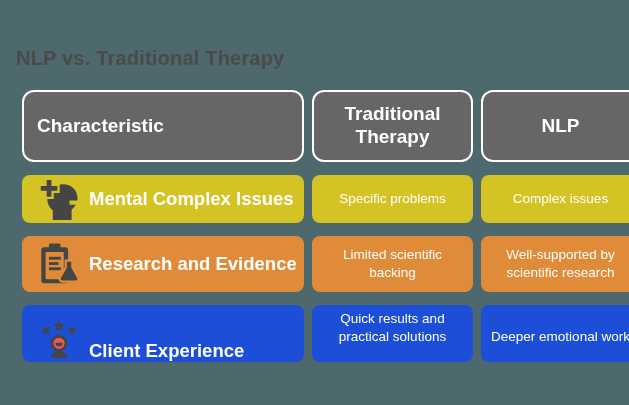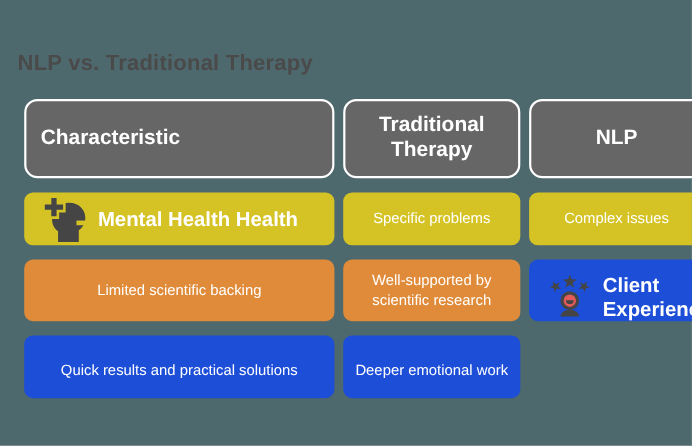--- a/index.html
+++ b/index.html
@@ -75,25 +75,39 @@
     </div>
 
     <div class="lcell row-yellow">
       <span class="icon">
         <svg viewBox="0 0 46 46" aria-hidden="true">
           <path class="ink" d="M16.5 45V34.8C13 32.1 10.8 28.1 10.8 23.5 10.8 14.2 18.2 7.6 27.2 7.6c8.9 0 15.2 6.5 15.2 14.4 0 5.1-2.5 9.3-6.2 11.9V45z"></path>
           <rect class="carve" x="34" y="24.6" width="12" height="4.4"></rect>
           <path class="ink" stroke="var(--c)" stroke-width="2.4" d="M8.9 2h7.4v6.2h6.2v7.4h-6.2v6.2H8.9v-6.2H2.7V8.2h6.2z"></path>
         </svg>
       </span>
-      <span>Mental Health Health</span>
+      <span>Mental Complex Issues</span>
     </div>
     <div class="vcell row-yellow">Specific problems</div>
     <div class="vcell row-yellow">Complex issues</div>
 
+    <div class="lcell row-orange">
+      <span class="icon">
+        <svg viewBox="0 0 46 46" aria-hidden="true">
+          <rect class="ink" x="4.5" y="5.5" width="28" height="37.5" rx="3"></rect>
+          <rect class="carve" x="9" y="10.5" width="19" height="28.5" rx="1"></rect>
+          <rect class="ink" x="12.5" y="1.5" width="12" height="7.5" rx="1.5"></rect>
+          <rect class="ink" x="12.5" y="15.5" width="12.5" height="3"></rect>
+          <rect class="ink" x="12.5" y="21" width="10" height="3"></rect>
+          <rect class="ink" x="12.5" y="26.5" width="12.5" height="3"></rect>
+          <path class="ink" stroke="var(--c)" stroke-width="2.4" d="M30 19.5h7v7.2l6 10.4c1.1 1.9-.3 4.3-2.5 4.3H26.5c-2.2 0-3.6-2.4-2.5-4.3l6-10.4z"></path>
+        </svg>
+      </span>
+      <span>Research and Evidence</span>
+    </div>
     <div class="vcell row-orange">Limited scientific backing</div>
     <div class="vcell row-orange">Well-supported by scientific research</div>
 
     <div class="lcell row-red">
       <span class="icon">
         <svg viewBox="0 0 46 46" aria-hidden="true">
           <defs>
             <path id="star" d="M0 -7 L1.65 -2.27 6.66 -2.16 2.66 0.87 4.11 5.66 0 2.8 -4.11 5.66 -2.66 0.87 -6.66 -2.16 -1.65 -2.27 Z"></path>
           </defs>
           <use class="ink" href="#star" transform="translate(23,8.5)"></use>

